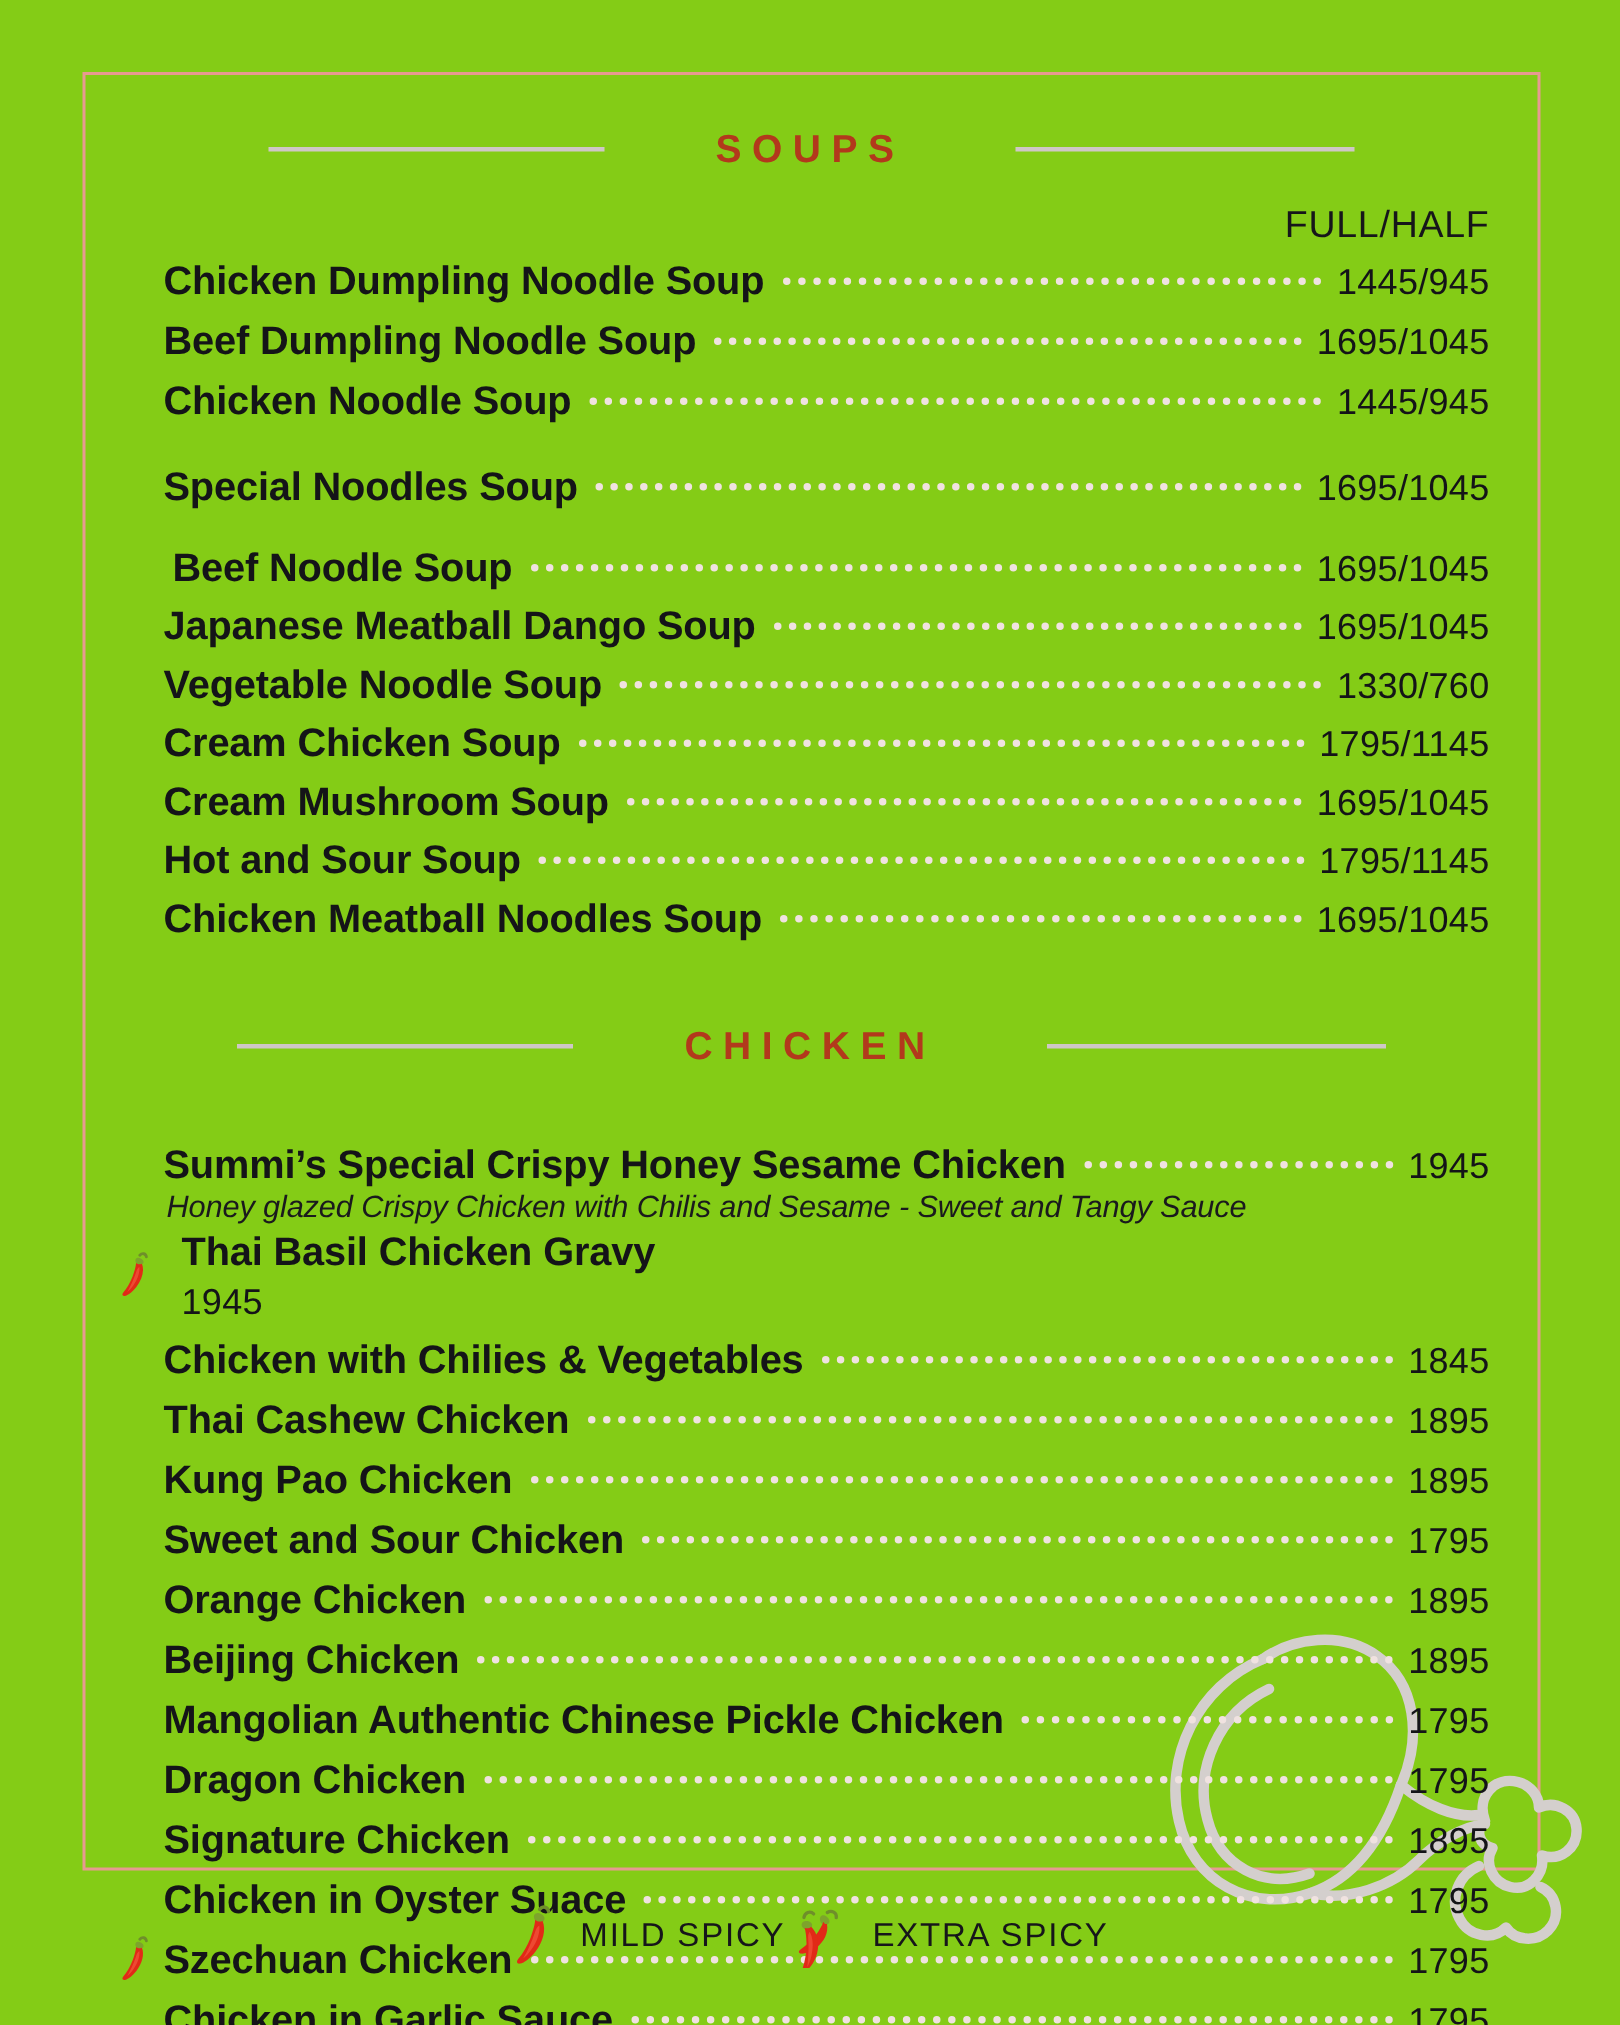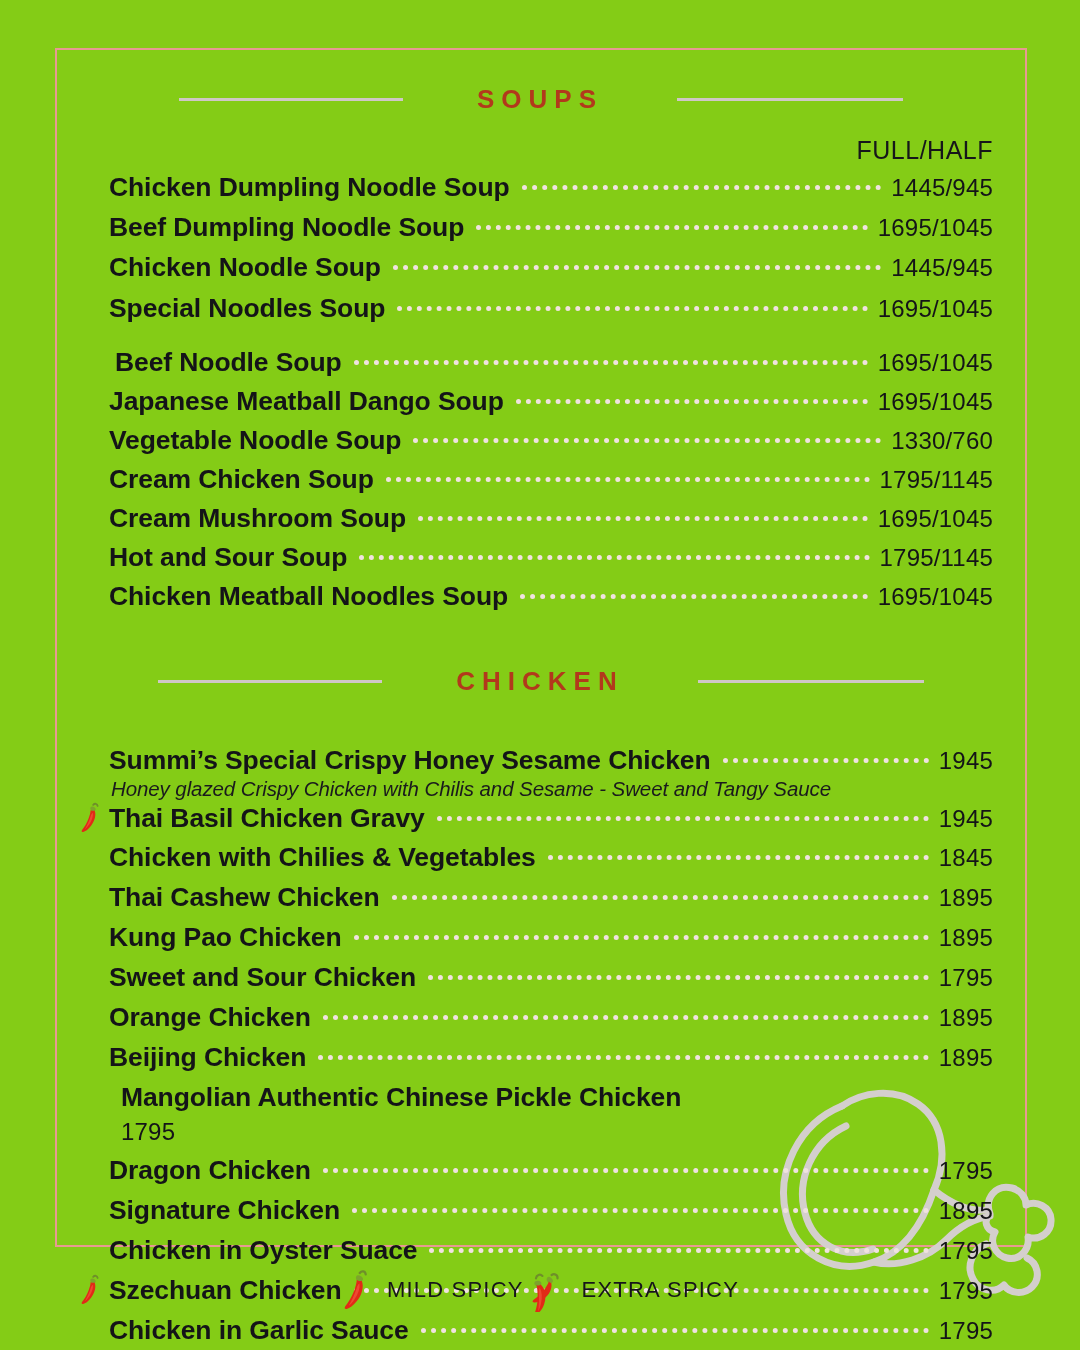--- a/index.html
+++ b/index.html
@@ -195,21 +195,21 @@
         <span class="leader"></span>
         <span class="price">1695/1045</span>
       </div>
 
       <div class="row" style="margin-top:9px;">
         <span class="name">Chicken Noodle Soup</span>
         <span class="leader"></span>
         <span class="price">1445/945</span>
       </div>
 
-      <div class="row" style="margin-top:10px;">
+      <div class="row" style="margin-top:26px;">
         <span class="name">Special Noodles Soup</span>
         <span class="leader"></span>
         <span class="price">1695/1045</span>
       </div>
 
       <div class="row indent" style="margin-top:23px;">
         <span class="name">Beef Noodle Soup</span>
         <span class="leader"></span>
         <span class="price">1695/1045</span>
       </div>
@@ -259,21 +259,21 @@
 
     <div class="menu-list" style="margin-top:48px;">
 
       <div class="row">
         <span class="name">Summi’s Special Crispy Honey Sesame Chicken</span>
         <span class="leader"></span>
         <span class="price">1945</span>
       </div>
       <div class="desc" style="margin-top:1px;">Honey glazed Crispy Chicken with Chilis and Sesame - Sweet and Tangy Sauce</div>
 
-      <div class="row" style="margin-top:2px;">
+      <div class="row" style="margin-top:2px;flex-direction:column;">
         <svg class="chili" viewBox="0 0 30 34">
           <path d="M16.2 3.5 C 17.8 1.8, 20.2 2.2, 20.6 4.6" stroke="#6f8f2a" stroke-width="1.9" fill="none" stroke-linecap="round"></path>
           <path d="M16.4 5.5 C 14.2 4.6, 12.6 6.2, 13.6 8.3 C 14.4 10.1, 16.8 10.6, 18.2 9.2 C 19.3 8.1, 18.6 6.3, 16.4 5.5 Z" fill="#7da42c"></path>
           <path d="M17.6 9.2 C 19.4 13.5, 17.8 19.8, 13.9 24.6 C 11.2 28, 8.2 30.2, 6.2 30.6 C 4.6 30.9, 4.1 29.8, 5.2 28.4 C 7.4 25.6, 9.8 21.8, 11.4 17.6 C 12.8 13.9, 13.6 10.7, 13.7 8.6 C 14.6 9.6, 16.3 9.8, 17.6 9.2 Z" fill="#e12a17"></path>
           <path d="M15.9 11.4 C 16.3 15, 14.9 19.3, 12.2 23.2 C 10.6 25.5, 9 27.2, 7.8 28.1 C 9.8 24.6, 12.2 19.6, 13.6 15.2 C 14.2 13.4, 14.7 12.1, 15.9 11.4 Z" fill="#f2543c" opacity="0.75"></path>
         </svg>
         <span class="name">Thai Basil Chicken Gravy</span>
         <span class="leader"></span>
         <span class="price">1945</span>
       </div>
@@ -307,21 +307,21 @@
         <span class="leader"></span>
         <span class="price">1895</span>
       </div>
 
       <div class="row" style="margin-top:9px;">
         <span class="name">Beijing Chicken</span>
         <span class="leader"></span>
         <span class="price">1895</span>
       </div>
 
-      <div class="row" style="margin-top:9px;flex-direction:column;">
+      <div class="row" style="margin-top:9px;">
         <span class="name">Mangolian Authentic Chinese Pickle Chicken</span>
         <span class="leader"></span>
         <span class="price">1795</span>
       </div>
 
       <div class="row" style="margin-top:9px;">
         <span class="name">Dragon Chicken</span>
         <span class="leader"></span>
         <span class="price">1795</span>
       </div>

